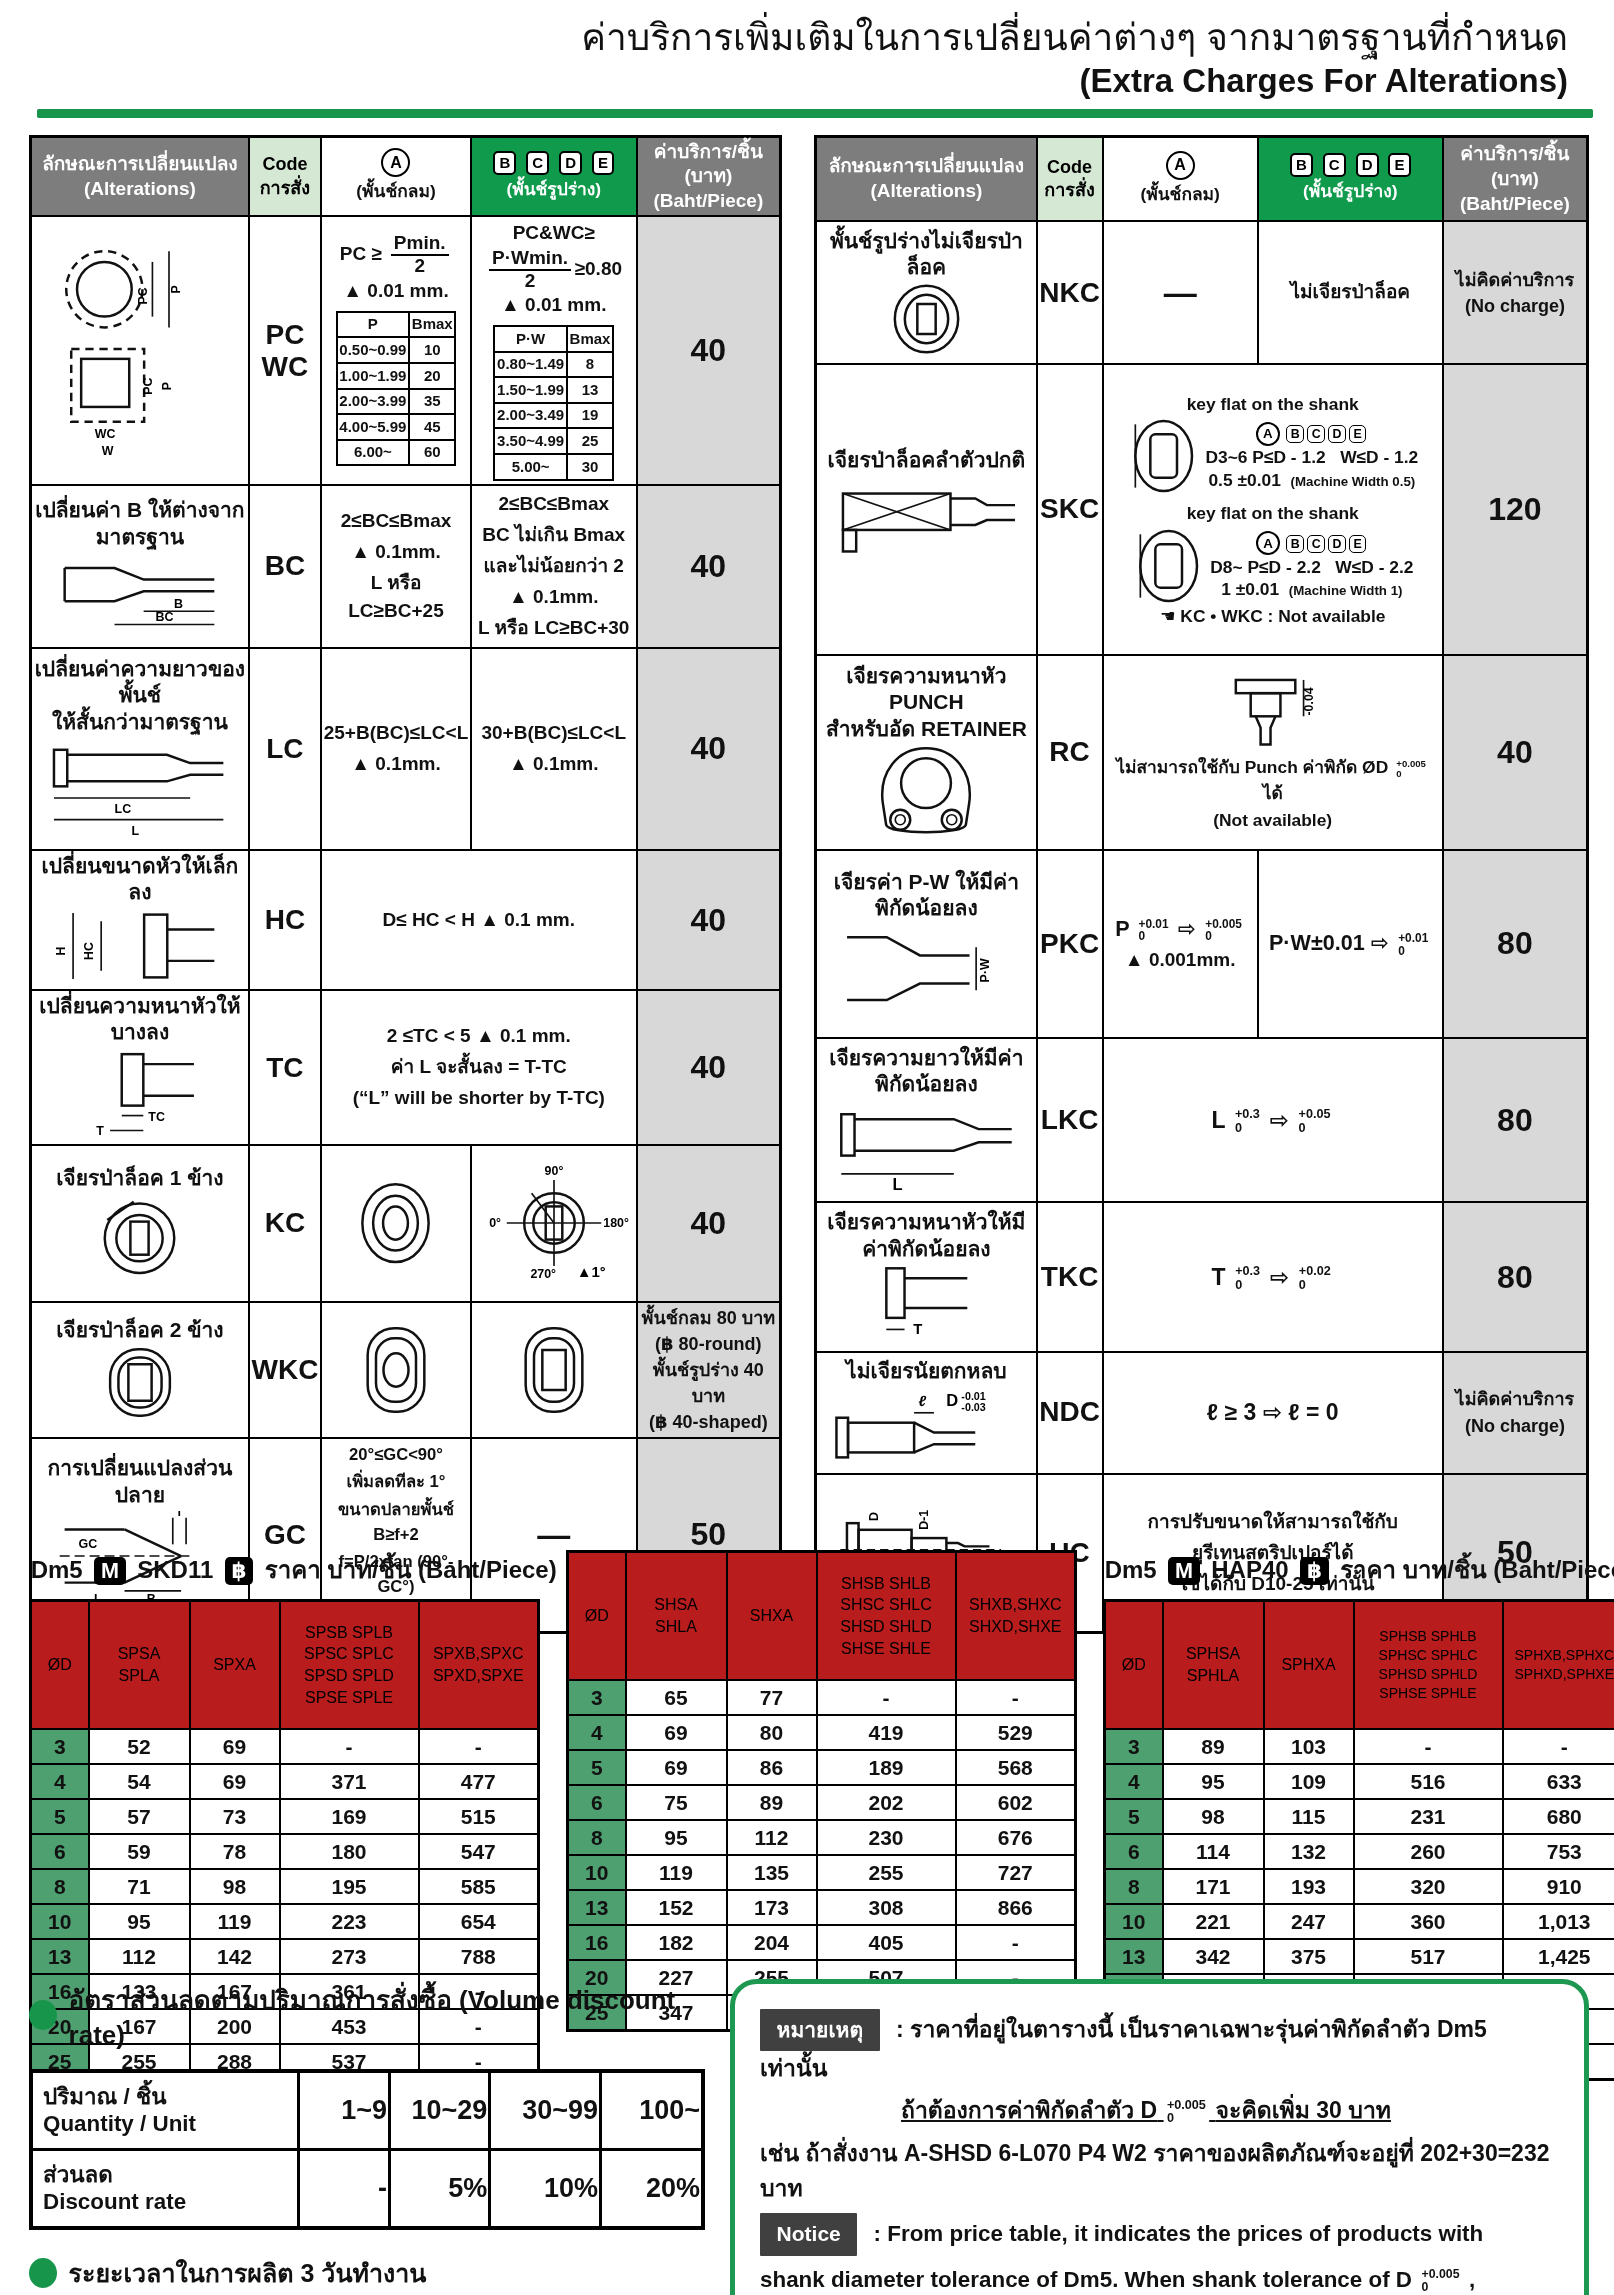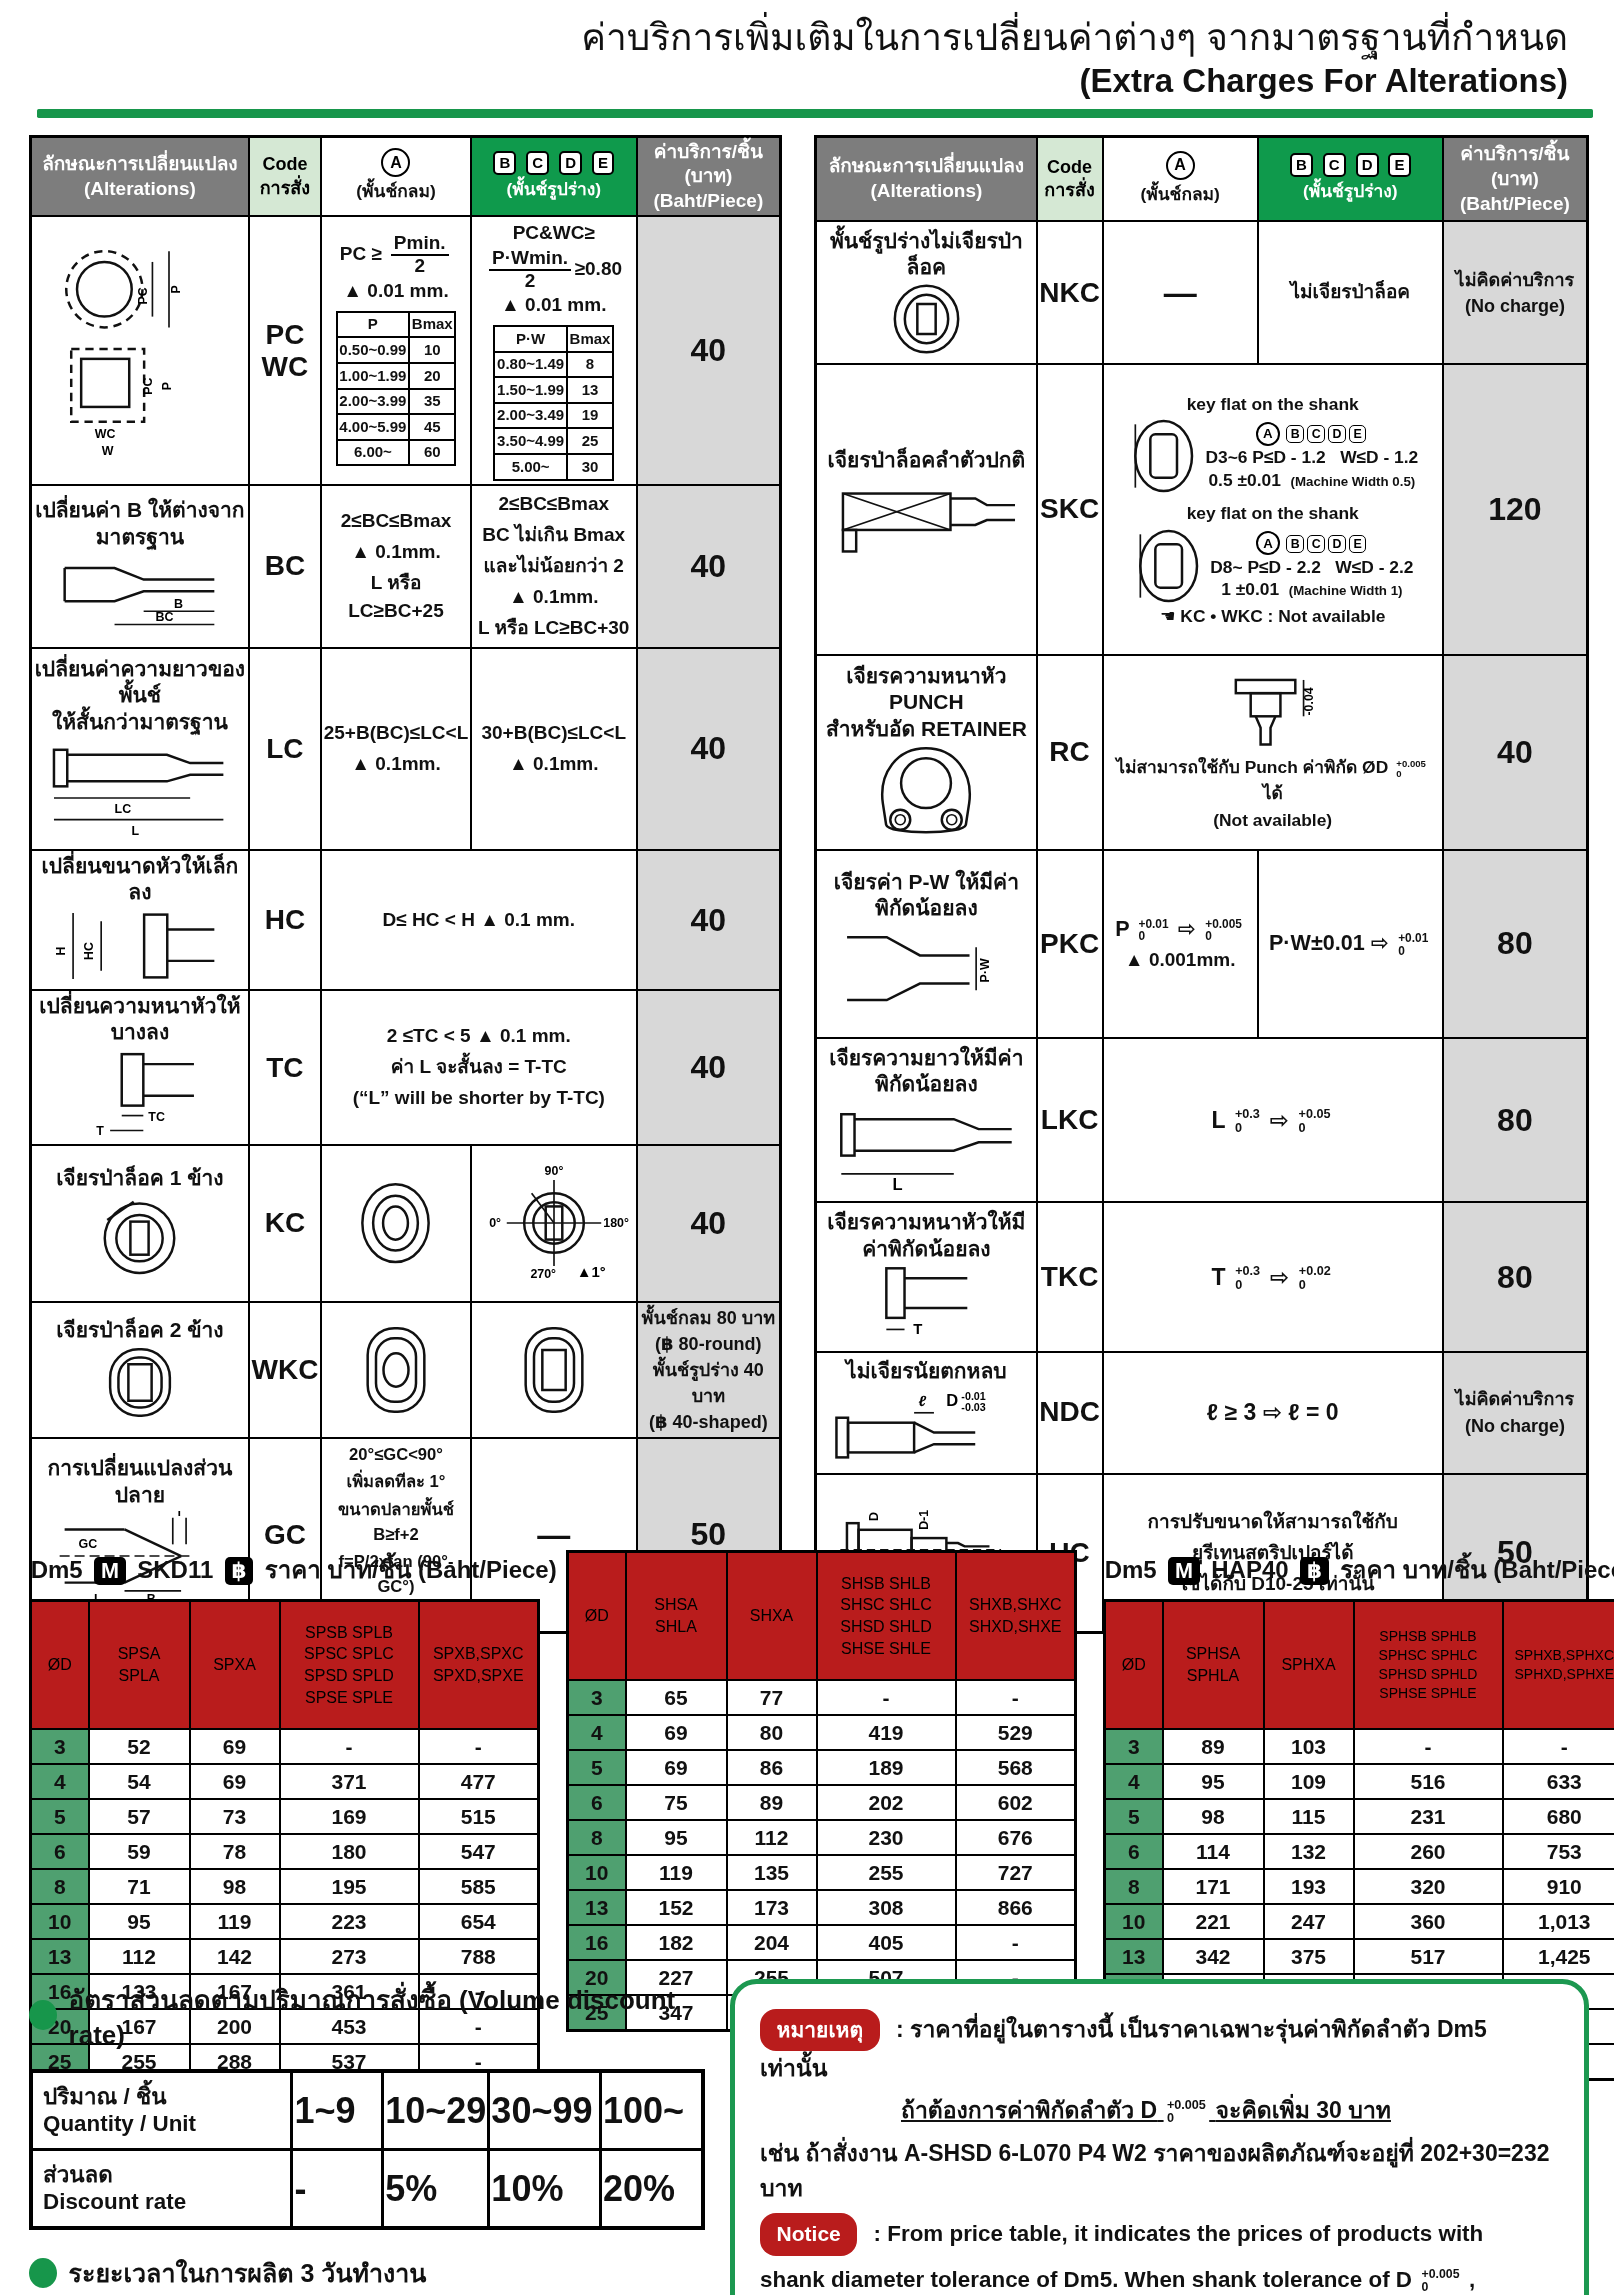--- a/index.html
+++ b/index.html
@@ -52,27 +52,27 @@
   table.ptbl td,table.ptbl th{border:2.5px solid #000;text-align:center;vertical-align:middle;}
   .ptbl th{background:#b91c1c;color:#000;font-size:16px;font-weight:normal;line-height:1.35;white-space:pre-line;height:124px;}
   .ptbl td{font-size:21px;font-weight:bold;height:31px;background:#fff;}
   .ptbl td.dcol{background:#4fa070;}
   
   .bottom{position:absolute;top:1979px;left:29px;width:1560px;display:flex;gap:25px;}
   .discount{width:676px;}
   .btitle{display:flex;align-items:center;gap:11.6px;font-size:26px;font-weight:bold;}
   .bdot{width:28px;height:30px;border-radius:50%;background:#17964b;flex:0 0 auto;}
   table.dtbl{border-collapse:collapse;margin:18px 0 0 0;border:4.1px solid #000;table-layout:fixed;}
-  table.dtbl td{border:3.3px solid #000;text-align:left;font-weight:bold;font-size:36px;height:73px;background:#fff;}
+  table.dtbl td{border:3.3px solid #000;text-align:right;font-weight:bold;font-size:27px;height:73px;background:#fff;}
   table.dtbl td.lab{font-size:22.4px;line-height:1.2;white-space:pre-line;text-align:left;padding-left:10px;}
   .bullets{margin-top:23px;display:flex;flex-direction:column;gap:21.6px;}
   .bullet{display:flex;align-items:center;gap:11.6px;font-size:25px;font-weight:bold;}
   .notes{flex:1;border:5px solid #1c9850;border-radius:26.6px;padding:18px 25px;box-sizing:border-box;background:#fff;}
-  .badge{display:inline-block;background:#b91c1c;color:#fff;font-weight:bold;font-size:21px;
-         border-radius:16px;padding:5px 16.6px;margin-right:10px;}
+  .badge{display:inline-block;background:#404040;color:#fff;font-weight:bold;font-size:21px;
+         border-radius:1px;padding:5px 16.6px;margin-right:10px;}
   .nline{font-size:23px;font-weight:bold;line-height:1.55;margin:6.6px 0;}
   .nline.en{font-size:22.4px;}
 </style>
 </head>
 <body>
 
 <div id="page">
 
   <div class="hdr">
     <div class="title-th">ค่าบริการเพิ่มเติมในการเปลี่ยนค่าต่างๆ จากมาตรฐานที่กำหนด</div>

